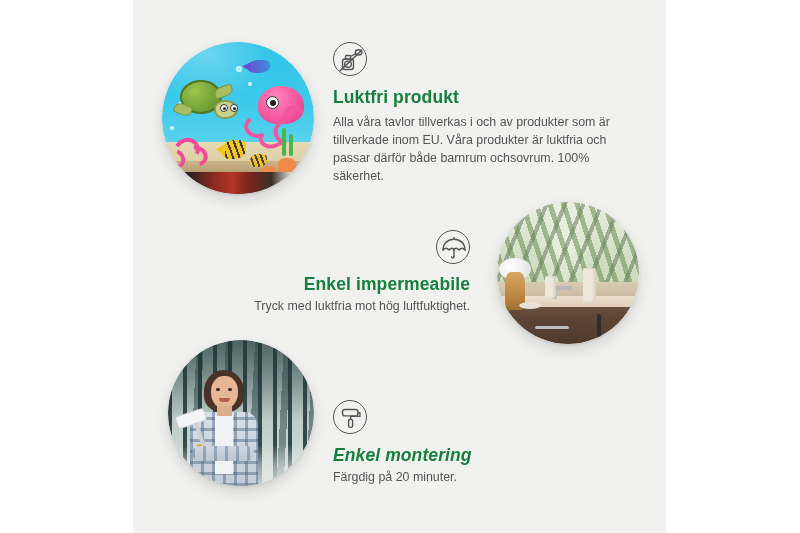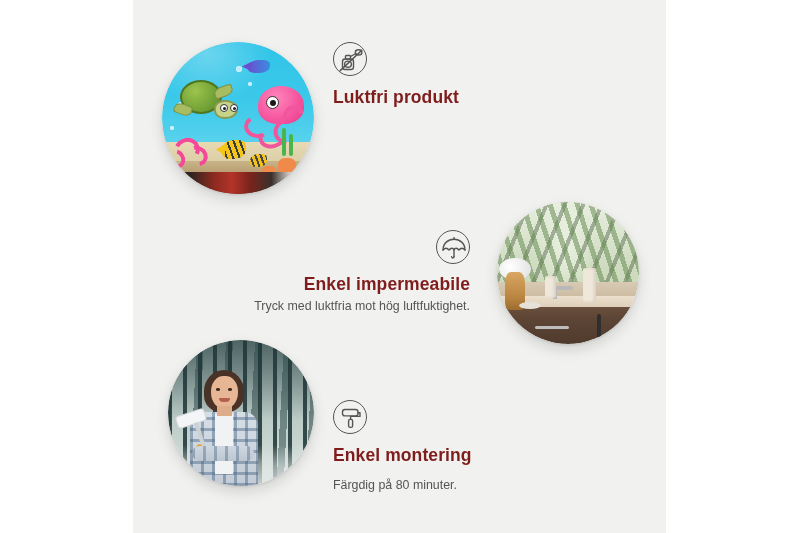--- a/index.html
+++ b/index.html
@@ -270,21 +270,21 @@
     width: 34px; height: 34px; border-radius: 50%;
     border: 1.6px solid #555555;
     position: relative;
     display: inline-block;
   }
   .icon-circle svg { position: absolute; inset: 0; }
 
   .blk-title {
     font-size: 17.5px;
     font-weight: bold;
-    color: #7f1d1d;
+    color: #15803d;
     letter-spacing: 0.1px;
     white-space: nowrap;
   }
   .blk-body {
     font-size: 12.4px;
     line-height: 1.46;
     color: #555555;
   }
   .blk-sub {
     font-size: 12.4px;
@@ -298,21 +298,21 @@
   #block-odour .blk-title { margin-bottom: 5px; }
 
   
   #block-water { left: 190px; top: 230px; width: 280px; text-align: right; }
   #block-water .icon-circle { margin-bottom: 6px; }
   #block-water .blk-title { margin-bottom: 4px; }
 
   
   #block-mount { left: 333px; top: 400px; width: 290px; text-align: left; }
   #block-mount .icon-circle { margin-bottom: 7px; }
-  #block-mount .blk-title { margin-bottom: 12px; }
+  #block-mount .blk-title { margin-bottom: 4px; font-style: italic; }
 </style>
 </head>
 <body>
 
 <div id="root">
 
   <div class="panel">
 
     <div class="circle" id="circle-sea" style="left:29px; top:42px;">
       <div class="img">
@@ -405,20 +405,21 @@
           <path d="M16.5 13.5 L22 10.5"></path>
 
           <ellipse cx="24.6" cy="9.4" rx="3.3" ry="2.6"></ellipse>
 
           <ellipse cx="14" cy="21.2" rx="3.4" ry="3.1"></ellipse>
 
           <path d="M6.2 27.6 L27.8 7.2" stroke-width="1.5"></path>
         </svg>
       </div>
       <div class="blk-title">Luktfri produkt</div>
+      <div class="blk-body">Alla våra tavlor tillverkas i och av produkter som är tillverkade inom EU. Våra produkter är luktfria och passar därför både barnrum ochsovrum. 100% säkerhet.</div>
     </div>
 
     <div class="block" id="block-water" style="left:57px; top:230px;">
       <div class="icon-circle">
         <svg viewBox="0 0 34 34" width="34" height="34" fill="none" stroke="#555555" stroke-width="1.4" stroke-linecap="round" stroke-linejoin="round">
 
           <path d="M6 19 C6 12.4 11 8.2 17 8.2 C23 8.2 28 12.4 28 19"></path>
 
           <path d="M6 19 C7.8 16.6 10.2 16.6 12 19 C13.8 16.6 16.2 16.6 17 19 C17.8 16.6 20.2 16.6 22 19 C23.8 16.6 26.2 16.6 28 19"></path>
 
@@ -438,17 +439,17 @@
         <svg viewBox="0 0 34 34" width="34" height="34" fill="none" stroke="#555555" stroke-width="1.4" stroke-linecap="round" stroke-linejoin="round">
 
           <rect x="8.5" y="8.5" width="15.5" height="6.4" rx="2.4"></rect>
 
           <path d="M24 11.7 L26 11.7 L26 15.4 L16.6 15.4 L16.6 18.4"></path>
 
           <rect x="14.6" y="18.4" width="4" height="8" rx="1.6"></rect>
         </svg>
       </div>
       <div class="blk-title">Enkel montering</div>
-      <div class="blk-sub">Färgdig på 80 minuter.</div>
+      <div class="blk-sub">Färgdig på 20 minuter.</div>
     </div>
 
   </div>
 </div>
 
 </body></html>

